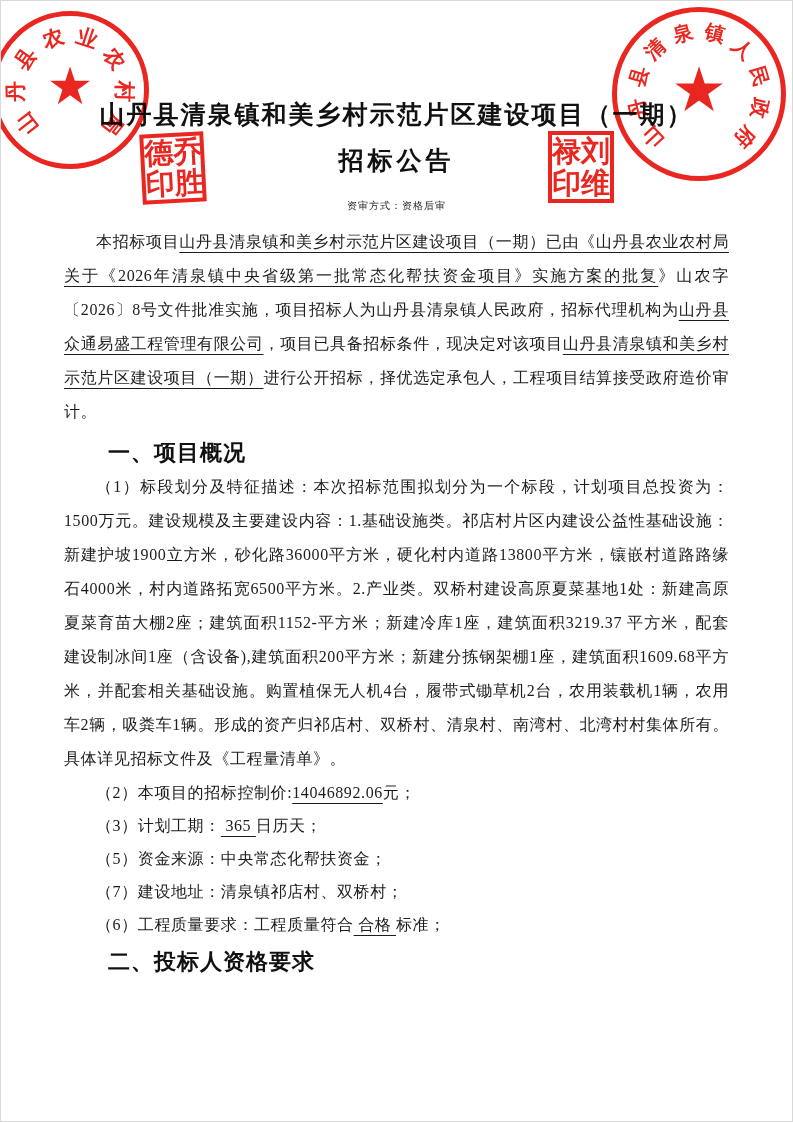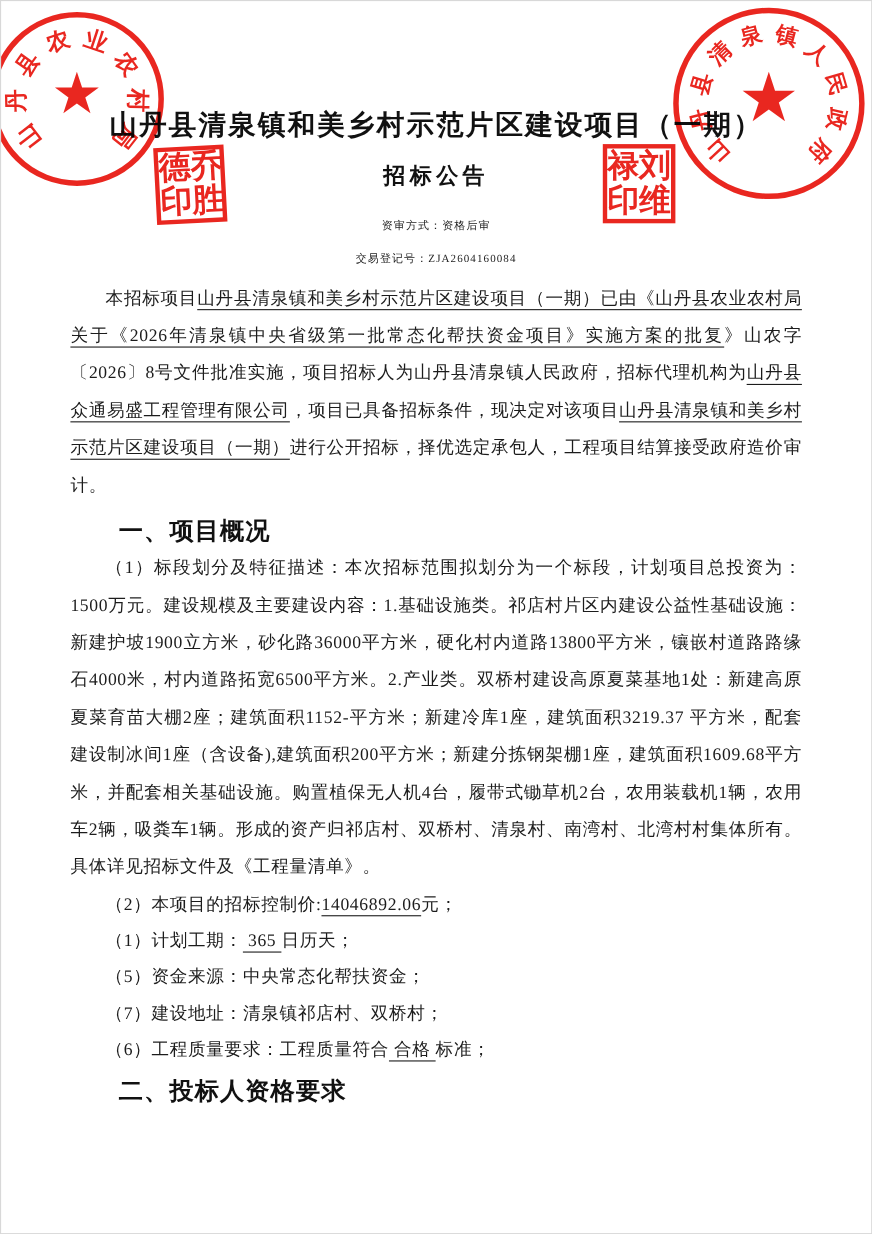--- a/index.html
+++ b/index.html
@@ -18,21 +18,21 @@
   .doc-title {
     margin:0; padding-top:96px;
     text-align:center;
     font-family:"Liberation Sans","DejaVu Sans",sans-serif;
     font-weight:700; font-size:25px; line-height:34px;
     letter-spacing:2px; color:#111;
   }
   .doc-subtitle {
     margin:15px 0 0; text-align:center;
     font-family:"Liberation Sans","DejaVu Sans",sans-serif;
-    font-weight:700; font-size:20px; line-height:28px;
+    font-weight:700; font-size:25px; line-height:28px;
     letter-spacing:4px; color:#111;
   }
   .meta { text-align:center; font-size:10px; line-height:21px; letter-spacing:1px; }
   .meta.first { margin-top:21px; }
   .meta + .meta { margin-top:9px; }
 
   .para {
     margin:0; font-size:16px; line-height:34px;
     text-align:justify; text-indent:2em; letter-spacing:0.6px;
   }
@@ -77,29 +77,28 @@
 </head>
 <body>
 
 <div class="page">
 
   <div class="content">
     <h1 class="doc-title">山丹县清泉镇和美乡村示范片区建设项目（一期）</h1>
     <h2 class="doc-subtitle">招标公告</h2>
 
     <div class="meta first"><span>资审方式：</span><span>资格后审</span></div>
-    <div class="meta"><span>交易登记号：</span><span>ZJA2604160084</span></div>
 
     <p class="para intro"><span>本招标项目</span><span class="u">山丹县清泉镇和美乡村示范片区建设项目（一期）已由《山丹县农业农村局关于《2026年清泉镇中央省级第一批常态化帮扶资金项目》实施方案的批复</span><span>》山农字〔2026〕8号文件批准实施，项目招标人为山丹县清泉镇人民政府，招标代理机构为</span><span class="u">山丹县众通易盛工程管理有限公司</span><span>，项目已具备招标条件，现决定对该项目</span><span class="u">山丹县清泉镇和美乡村示范片区建设项目（一期）</span><span>进行公开招标，择优选定承包人，工程项目结算接受政府造价审计。</span></p>
 
     <h3 class="sec-heading">一、项目概况</h3>
 
     <p class="para"><span>（1）标段划分及特征描述：本次招标范围拟划分为一个标段，计划项目总投资为：1500万元。建设规模及主要建设内容：1.基础设施类。祁店村片区内建设公益性基础设施：新建护坡1900立方米，砂化路36000平方米，硬化村内道路13800平方米，镶嵌村道路路缘石4000米，村内道路拓宽6500平方米。2.产业类。双桥村建设高原夏菜基地1处：新建高原夏菜育苗大棚2座；建筑面积1152-平方米；新建冷库1座，建筑面积3219.37 平方米，配套建设制冰间1座（含设备),建筑面积200平方米；新建分拣钢架棚1座，建筑面积1609.68平方米，并配套相关基础设施。购置植保无人机4台，履带式锄草机2台，农用装载机1辆，农用车2辆，吸粪车1辆。形成的资产归祁店村、双桥村、清泉村、南湾村、北湾村村集体所有。具体详见招标文件及《工程量清单》。</span></p>
     <div class="item"><span>（2）本项目的招标控制价:</span><span class="u">14046892.06</span><span>元；</span></div>
-    <div class="item"><span>（1）计划工期：</span><span class="u">&nbsp;365&nbsp;</span><span>日历天；</span></div>
+    <div class="item"><span>（3）计划工期：</span><span class="u">&nbsp;365&nbsp;</span><span>日历天；</span></div>
     <div class="item"><span>（5）资金来源：中央常态化帮扶资金；</span></div>
     <div class="item"><span>（7）建设地址：清泉镇祁店村、双桥村；</span></div>
     <div class="item"><span>（6）工程质量要求：工程质量符合</span><span class="u">&nbsp;合格&nbsp;</span><span>标准；</span></div>
 
     <h3 class="sec-heading sec2">二、投标人资格要求</h3>
   </div>
 
   <div class="seal seal-round" style="left:-10px; top:10px; width:158px; height:158px;">
     <span class="star" style="font-size:52px;">★</span>
     <div class="arc">

